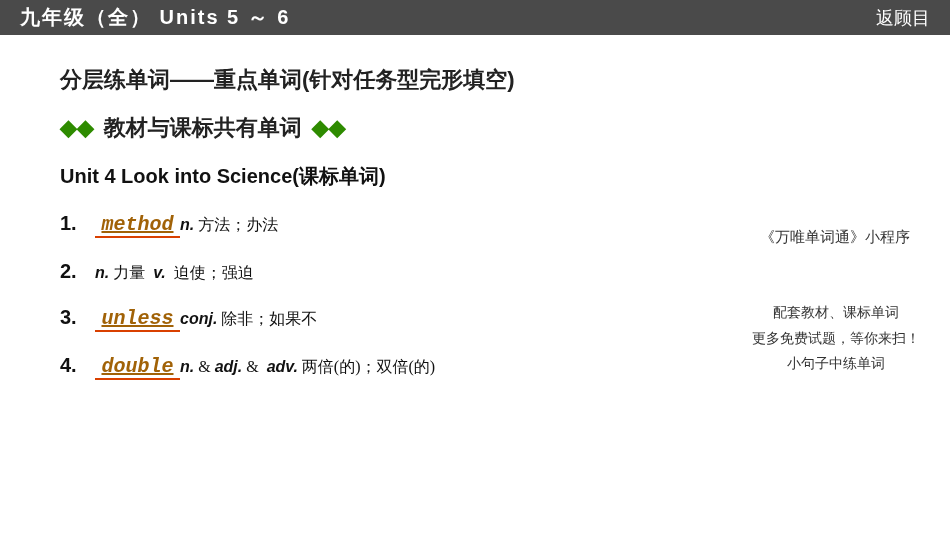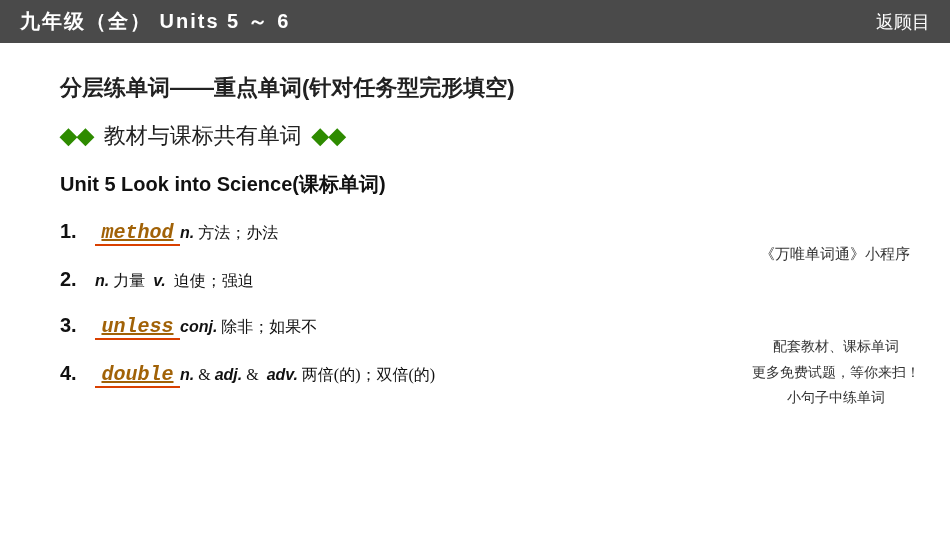--- a/index.html
+++ b/index.html
@@ -18,21 +18,21 @@
     }
 
     
     .header {
       background: #4a4a4a;
       color: #ffffff;
       display: flex;
       align-items: center;
       justify-content: space-between;
       padding: 8px 20px;
-      height: 43px;
+      height: 35px;
     }
 
     .header-left {
       font-size: 20px;
       font-weight: bold;
       font-family: "SimHei", "黑体", sans-serif;
       letter-spacing: 2px;
     }
 
     .header-right {
@@ -60,21 +60,21 @@
     
     .diamond-row {
       display: flex;
       align-items: center;
       gap: 10px;
       margin-bottom: 20px;
     }
 
     .diamond-text {
       font-size: 22px;
-      font-weight: normal;
+      font-weight: bold;
       color: #222;
       font-family: "SimHei", "黑体", sans-serif;
     }
 
     .diamond-icon {
       color: #2e8b00;
       font-size: 22px;
       font-weight: bold;
     }
 
@@ -130,33 +130,33 @@
     .entry-def .pos-bold {
       font-style: italic;
       font-weight: 900;
       font-family: Arial, sans-serif;
     }
 
     
     .side-note-top {
       position: absolute;
       right: 40px;
-      top: 202px;
+      top: 193px;
       font-size: 15px;
       color: #333;
       font-family: Liberation Sans, sans-serif;
       text-align: center;
       margin-left: 48px;
     }
 
     
     .side-note-bottom {
       position: absolute;
       right: 30px;
-      bottom: 20px;
+      bottom: 46px;
       font-size: 14px;
       color: #333;
       font-family: "SimSun", serif;
       text-align: center;
       line-height: 1.8;
     }
 
     
     .underline-box {
       border-bottom: 2px solid #d94000;
@@ -177,21 +177,21 @@
 
   <div class="section-title">分层练单词——重点单词(针对任务型完形填空)</div>
 
   <div class="diamond-row">
     <span class="diamond-icon">◆◆</span>
     <span class="diamond-text">教材与课标共有单词</span>
     <span class="diamond-icon">◆◆</span>
   </div>
 
   <div class="unit-title">
-    <span>Unit 5    Look into Science</span><span class="unit-title-cn">(课标单词)</span>
+    <span>Unit 4    Look into Science</span><span class="unit-title-cn">(课标单词)</span>
   </div>
 
   <div class="word-entry">
     <span class="entry-num">1.</span>
     <span class="entry-word underline-box">method</span>
     <span class="entry-def">
       <span class="pos">n.</span><span> 方法；办法</span>
     </span>
   </div>
 

